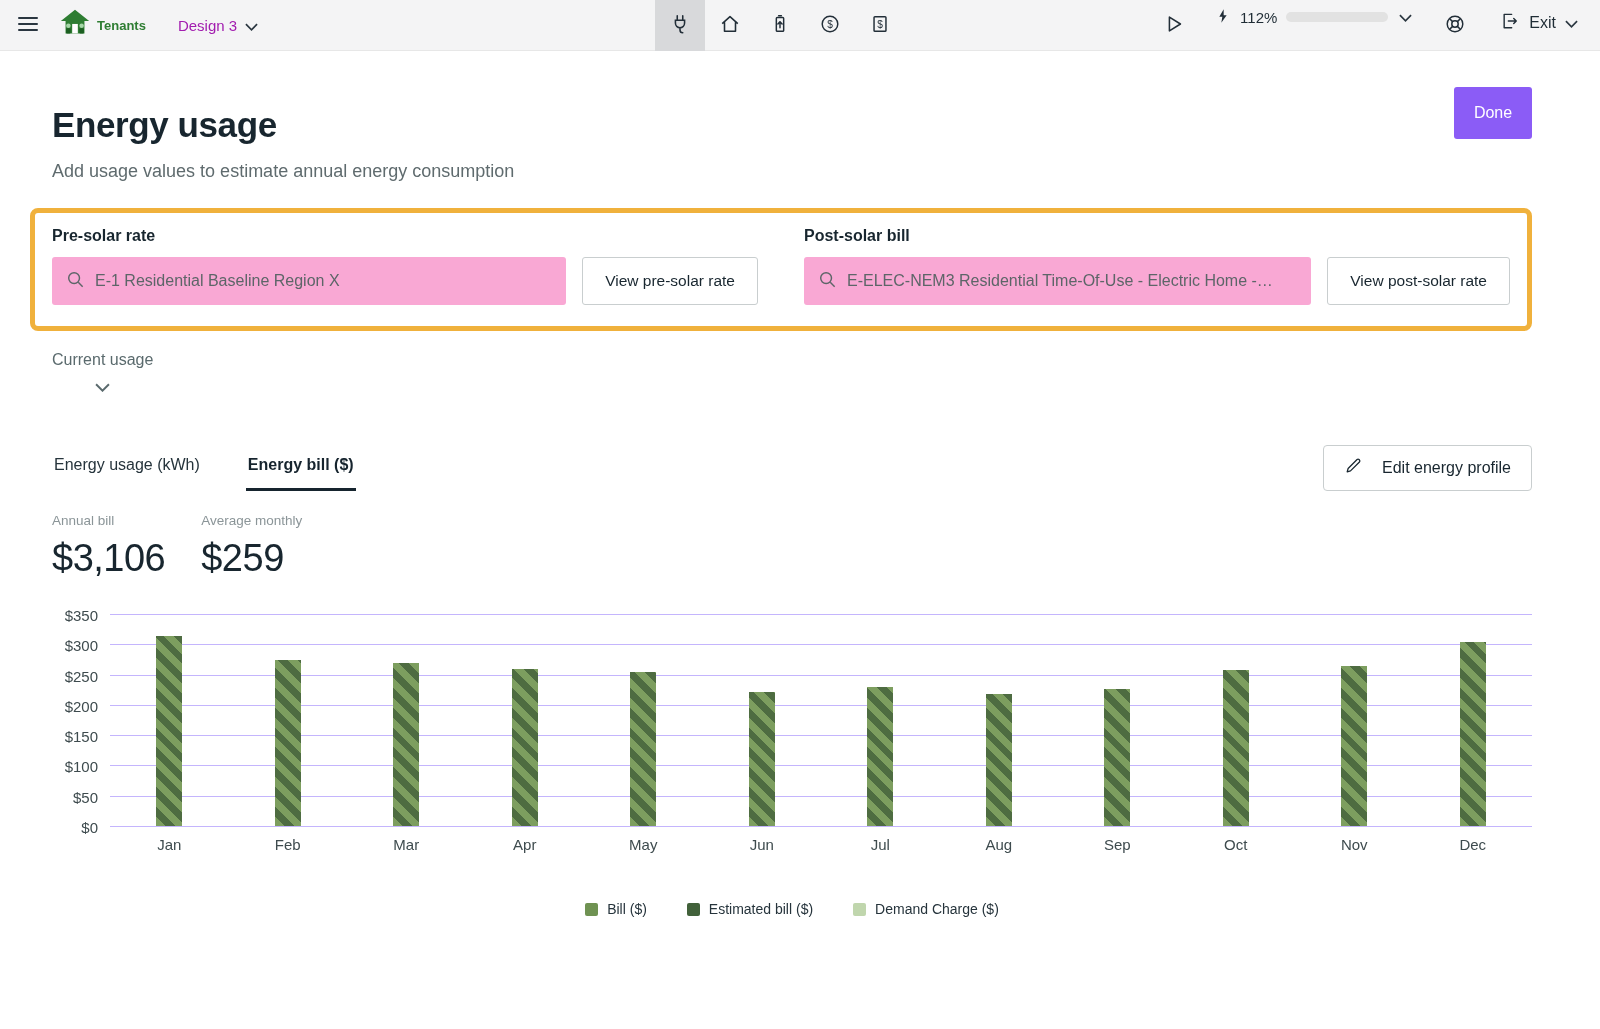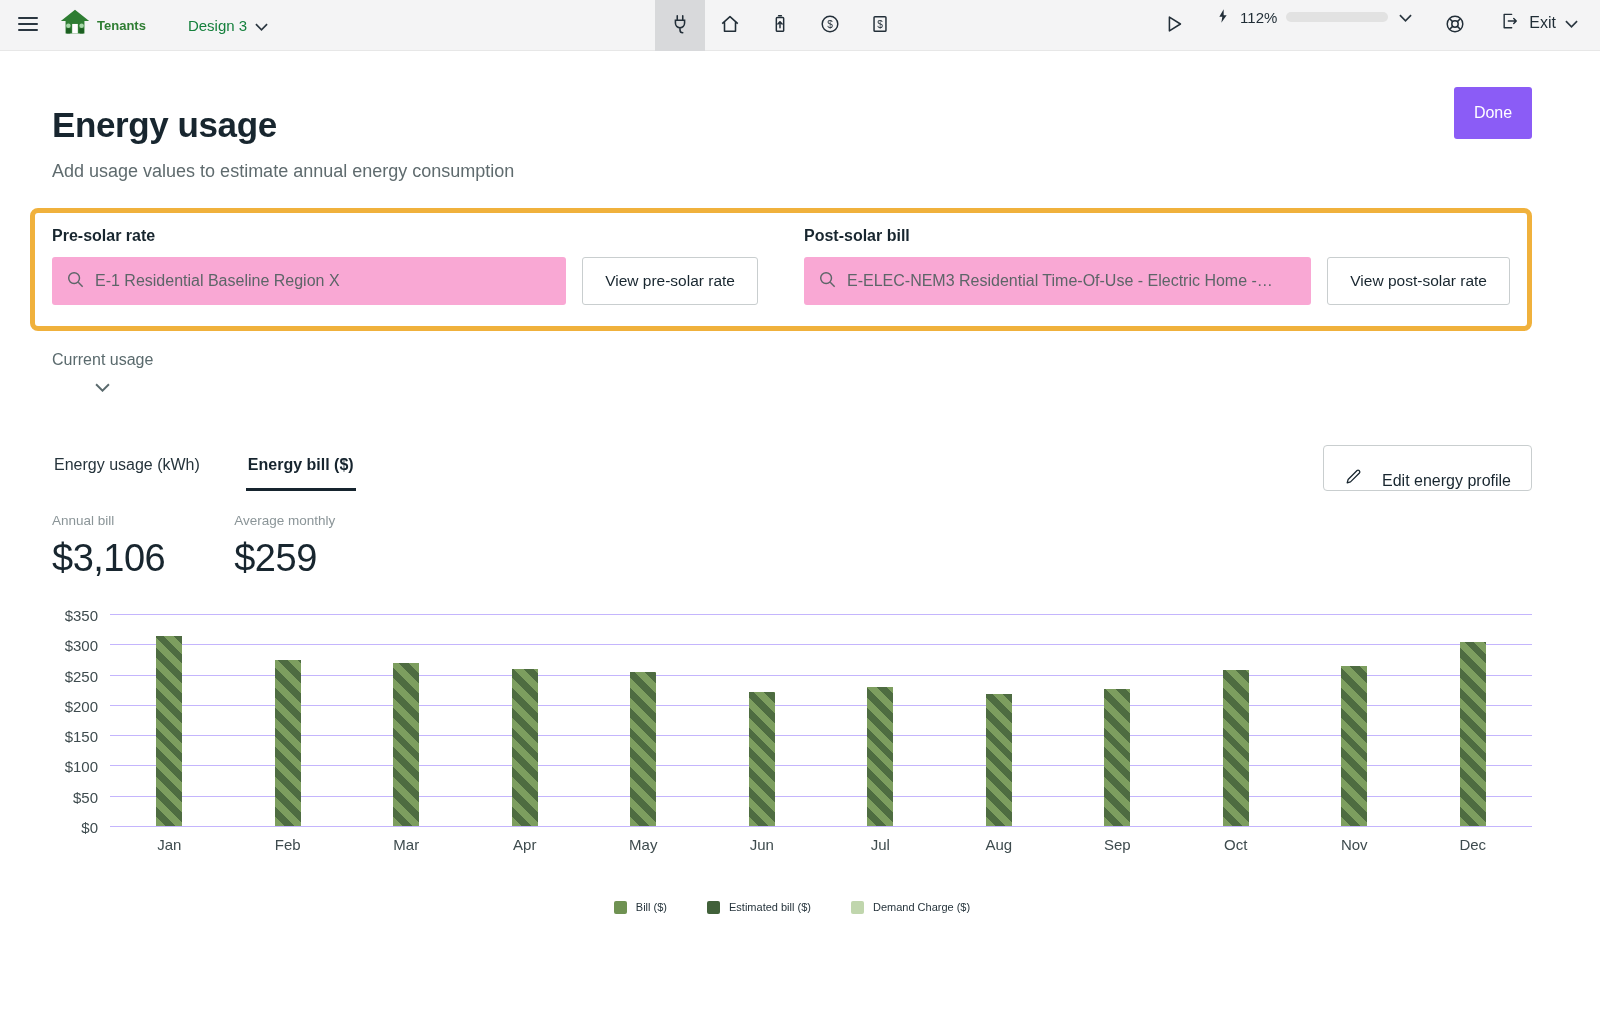--- a/index.html
+++ b/index.html
@@ -23,21 +23,21 @@
   .tb-left { display: flex; align-items: center; gap: 14px; }
   .icon-btn {
     background: none; border: none; padding: 6px;
     display: flex; align-items: center; justify-content: center; cursor: pointer;
   }
   .logo { display: flex; align-items: center; gap: 5px; }
   .logo-text { color: #2e7d32; font-size: 13px; font-weight: 700; }
   .design-select {
     display: flex; align-items: center; gap: 8px;
     background: none; border: none; cursor: pointer;
-    font-size: 15px; color: #15803d; margin-left: 24px; padding: 6px 4px;
+    font-size: 15px; color: #a21caf; margin-left: 14px; padding: 6px 4px;
   }
   .tb-center {
     position: absolute; left: calc(50% - 20px); top: 0; transform: translateX(-50%);
     height: 100%; display: flex; align-items: center;
   }
   .tb-center .icon-btn { height: 51px; width: 50px; padding: 0; }
   .tb-center .icon-btn.selected { background: #d8d9db; }
   .tb-right { display: flex; align-items: flex-start; gap: 24px; }
   .charge-group { display: flex; align-items: center; gap: 9px; font-size: 15px; color: #1f2c35; }
   .pill { width: 102px; height: 10px; border-radius: 5px; background: #e2e2e2; overflow: hidden; }
@@ -97,26 +97,26 @@
 
   .tabs-row { margin-top: 44px; display: flex; align-items: center; }
   .tab {
     font-size: 16px; color: #26343c; cursor: pointer;
     padding: 12px 2px 14px; margin-right: 44px;
     border-bottom: 3px solid transparent;
   }
   .tab.active { font-weight: 700; color: #16242e; border-bottom-color: #16242e; }
   .edit-btn {
     margin-left: auto; height: 46px; padding: 0 20px;
-    display: flex; align-items: flex-end; gap: 19px;
+    display: flex; align-items: center; gap: 19px;
     background: #fff; border: 1px solid #c9cecf; border-radius: 4px;
     font-size: 16px; color: #18262f; cursor: pointer;
   }
 
-  .stats { margin-top: 22px; display: flex; gap: 69px; }
+  .stats { margin-top: 22px; display: flex; gap: 36px; }
   .stat-label { font-size: 13.5px; color: #8b9598; margin-bottom: 9px; }
   .stat-value { font-size: 38px; font-weight: 500; letter-spacing: -0.5px; color: #18262f; }
 
   
   .chart { margin-top: 34px; }
   .chart-plot { position: relative; height: 212px; margin-left: 58px; }
   .gridline { position: absolute; left: 0; right: 0; height: 0; border-top: 1px solid #c4b5fd; }
   .ytick {
     position: absolute; left: -12px; top: 0; transform: translate(-100%, -50%);
     font-size: 15px; color: #3e4b4e; white-space: nowrap;
@@ -124,21 +124,21 @@
   .bar { position: absolute; bottom: 0; width: 26px; transform: translateX(-50%); }
   .chart-xlabels {
     margin-left: 58px; margin-top: 10px;
     display: grid; grid-template-columns: repeat(12, 1fr);
   }
   .chart-xlabels span { text-align: center; font-size: 15px; color: #3e4b4e; }
   .chart-legend {
     margin-top: 48px;
     display: flex; justify-content: center; align-items: center; gap: 40px;
   }
-  .legend-item { display: flex; align-items: flex-start; gap: 9px; font-size: 11px; color: #26343c; }
+  .legend-item { display: flex; align-items: center; gap: 9px; font-size: 14px; color: #26343c; }
   .swatch { width: 13px; height: 13px; border-radius: 2px; display: inline-block; }
 </style>
 </head>
 <body>
 
 <div class="app">
 
   <header class="topbar">
     <div class="tb-left">
       <button class="icon-btn">

